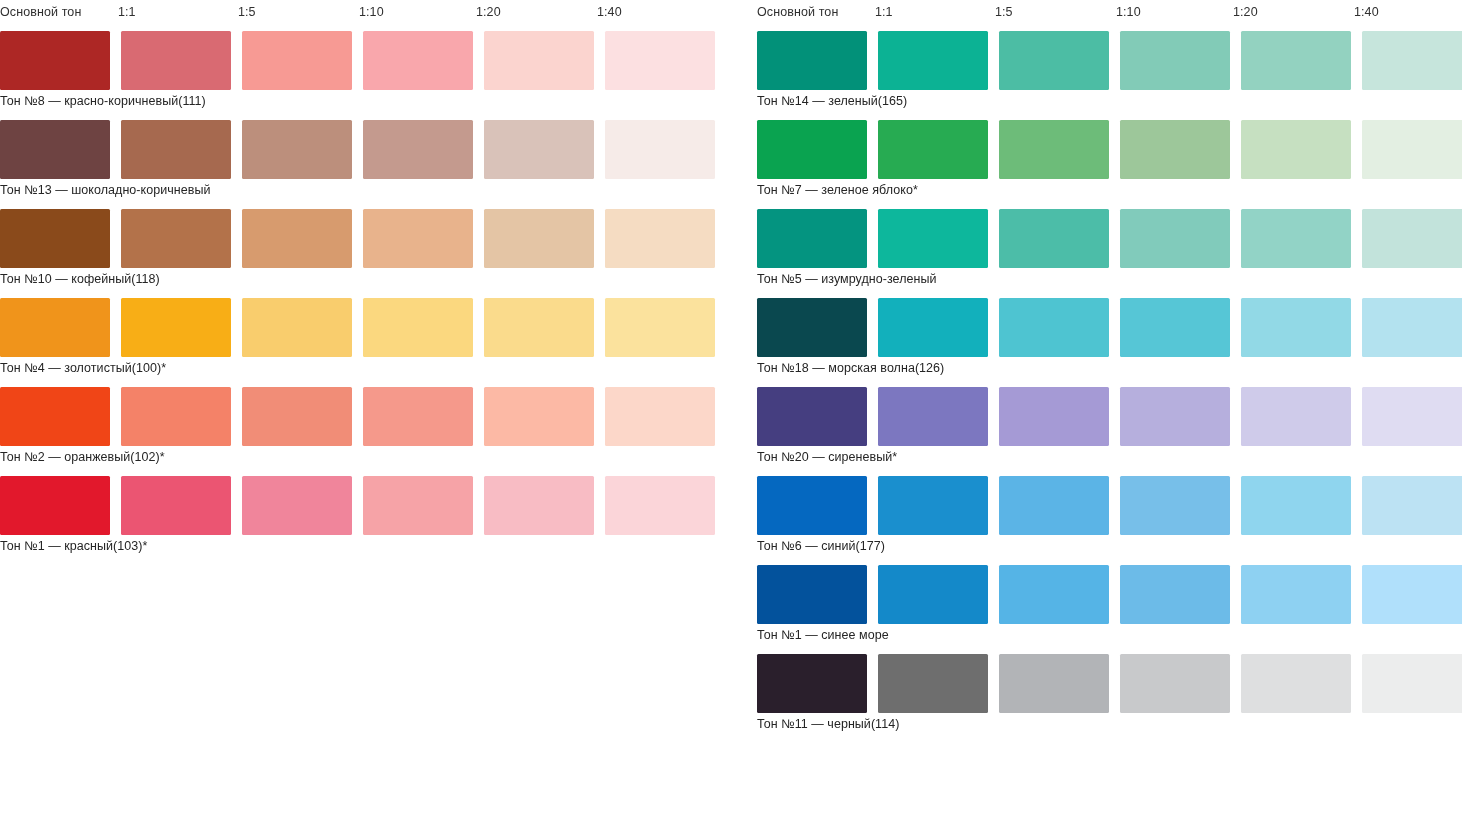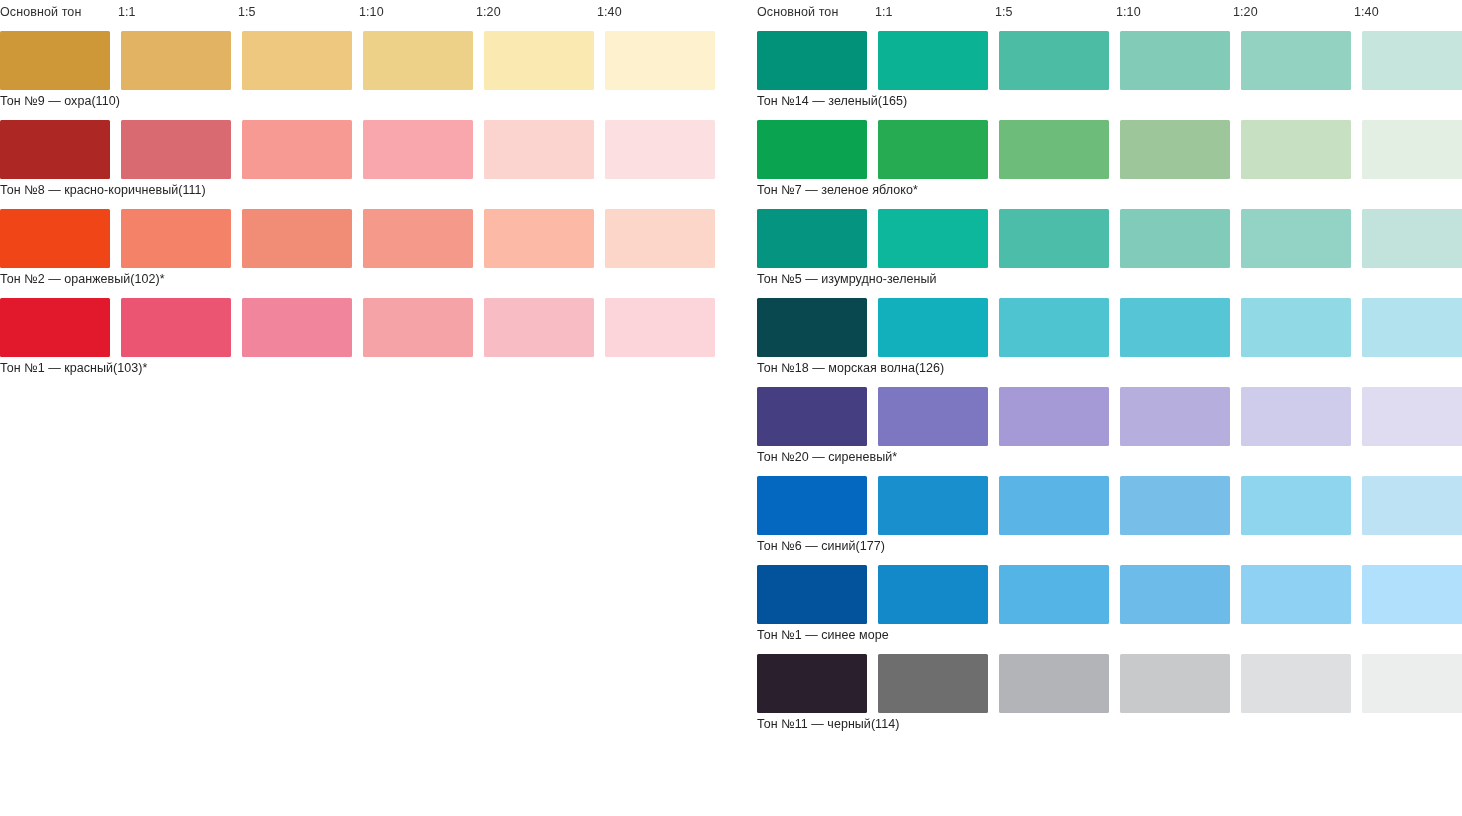--- a/index.html
+++ b/index.html
@@ -81,39 +81,61 @@
       <div class="header-row">
         <div class="header-cell" style="left: 0px;">Основной тон</div>
         <div class="header-cell" style="left: 118px;">1:1</div>
         <div class="header-cell" style="left: 238px;">1:5</div>
         <div class="header-cell" style="left: 359px;">1:10</div>
         <div class="header-cell" style="left: 476px;">1:20</div>
         <div class="header-cell" style="left: 597px;">1:40</div>
       </div>
       <div class="tone-row">
         <div class="swatch-strip">
-          <div class="swatch" title="#ce9838" style="left: 0px; background: rgb(206, 152, 56);"></div>
-          <div class="swatch" title="#e1b363" style="left: 121px; background: rgb(225, 179, 99);"></div>
-          <div class="swatch" title="#eec87f" style="left: 242px; background: rgb(238, 200, 127);"></div>
-          <div class="swatch" title="#eed189" style="left: 363px; background: rgb(238, 209, 137);"></div>
-          <div class="swatch" title="#fbe9b2" style="left: 484px; background: rgb(251, 233, 178);"></div>
-          <div class="swatch" title="#fdf2cd" style="left: 605px; background: rgb(253, 242, 205);"></div>
-        </div>
-        <div class="tone-label">Тон №9 — охра(110)</div>
-      </div>
-      <div class="tone-row">
-        <div class="swatch-strip">
           <div class="swatch" title="#ad2725" style="left: 0px; background: rgb(173, 39, 37);"></div>
           <div class="swatch" title="#d96a72" style="left: 121px; background: rgb(217, 106, 114);"></div>
           <div class="swatch" title="#f79a94" style="left: 242px; background: rgb(247, 154, 148);"></div>
           <div class="swatch" title="#f9a7ac" style="left: 363px; background: rgb(249, 167, 172);"></div>
           <div class="swatch" title="#fbd4cf" style="left: 484px; background: rgb(251, 212, 207);"></div>
           <div class="swatch" title="#fce0e1" style="left: 605px; background: rgb(252, 224, 225);"></div>
         </div>
         <div class="tone-label">Тон №8 — красно-коричневый(111)</div>
+      </div>
+      <div class="tone-row">
+        <div class="swatch-strip">
+          <div class="swatch" title="#6e4342" style="left: 0px; background: rgb(110, 67, 66);"></div>
+          <div class="swatch" title="#a6694f" style="left: 121px; background: rgb(166, 105, 79);"></div>
+          <div class="swatch" title="#bc8f7c" style="left: 242px; background: rgb(188, 143, 124);"></div>
+          <div class="swatch" title="#c49a8e" style="left: 363px; background: rgb(196, 154, 142);"></div>
+          <div class="swatch" title="#d9c2b9" style="left: 484px; background: rgb(217, 194, 185);"></div>
+          <div class="swatch" title="#f6ebe8" style="left: 605px; background: rgb(246, 235, 232);"></div>
+        </div>
+        <div class="tone-label">Тон №13 — шоколадно-коричневый</div>
+      </div>
+      <div class="tone-row">
+        <div class="swatch-strip">
+          <div class="swatch" title="#8a4a1b" style="left: 0px; background: rgb(138, 74, 27);"></div>
+          <div class="swatch" title="#b3724a" style="left: 121px; background: rgb(179, 114, 74);"></div>
+          <div class="swatch" title="#d79b6e" style="left: 242px; background: rgb(215, 155, 110);"></div>
+          <div class="swatch" title="#e8b38c" style="left: 363px; background: rgb(232, 179, 140);"></div>
+          <div class="swatch" title="#e4c5a5" style="left: 484px; background: rgb(228, 197, 165);"></div>
+          <div class="swatch" title="#f5dcc2" style="left: 605px; background: rgb(245, 220, 194);"></div>
+        </div>
+        <div class="tone-label">Тон №10 — кофейный(118)</div>
+      </div>
+      <div class="tone-row">
+        <div class="swatch-strip">
+          <div class="swatch" title="#f0941b" style="left: 0px; background: rgb(240, 148, 27);"></div>
+          <div class="swatch" title="#f8ae16" style="left: 121px; background: rgb(248, 174, 22);"></div>
+          <div class="swatch" title="#f9cd6d" style="left: 242px; background: rgb(249, 205, 109);"></div>
+          <div class="swatch" title="#fbd87f" style="left: 363px; background: rgb(251, 216, 127);"></div>
+          <div class="swatch" title="#fadb8c" style="left: 484px; background: rgb(250, 219, 140);"></div>
+          <div class="swatch" title="#fbe29d" style="left: 605px; background: rgb(251, 226, 157);"></div>
+        </div>
+        <div class="tone-label">Тон №4 — золотистый(100)*</div>
       </div>
       <div class="tone-row">
         <div class="swatch-strip">
           <div class="swatch" title="#f04517" style="left: 0px; background: rgb(240, 69, 23);"></div>
           <div class="swatch" title="#f48268" style="left: 121px; background: rgb(244, 130, 104);"></div>
           <div class="swatch" title="#f18d77" style="left: 242px; background: rgb(241, 141, 119);"></div>
           <div class="swatch" title="#f5998b" style="left: 363px; background: rgb(245, 153, 139);"></div>
           <div class="swatch" title="#fcb9a5" style="left: 484px; background: rgb(252, 185, 165);"></div>
           <div class="swatch" title="#fcd7c9" style="left: 605px; background: rgb(252, 215, 201);"></div>
         </div>

